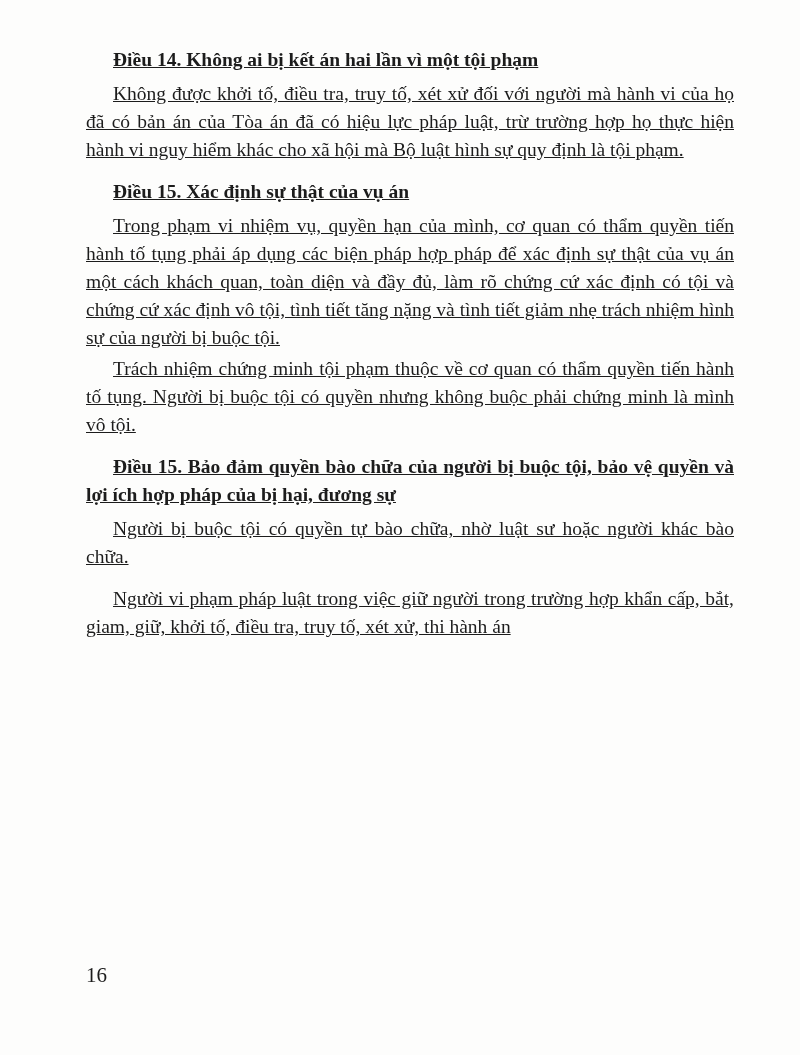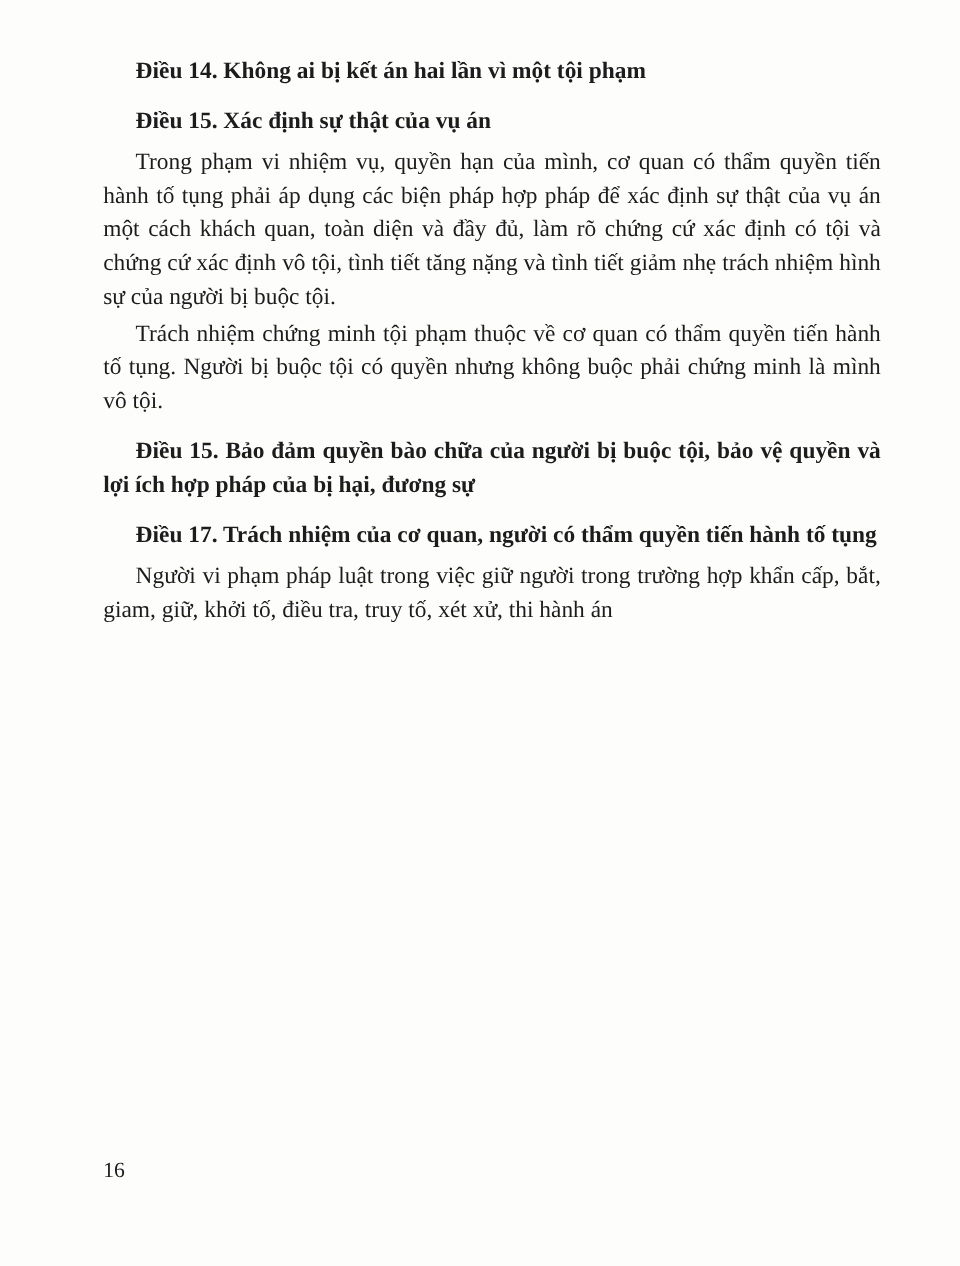--- a/index.html
+++ b/index.html
@@ -18,66 +18,68 @@
     color: #1c1c1c;
   }
   .content {
     position: absolute;
     top: 46px;
     left: 86px;
     width: 648px;
   }
   .doc-section {
     margin: 0 0 14px 0;
+    text-decoration: underline;
   }
   .article-heading {
     font-size: 19.5px;
     line-height: 28px;
     font-weight: bold;
     text-align: justify;
     text-indent: 27px;
     margin: 0 0 6px 0;
   }
   .article-paragraph {
     font-size: 19.5px;
     line-height: 28px;
     text-align: justify;
     text-indent: 27px;
     margin: 0 0 3px 0;
   }
   .page-number {
     position: absolute;
     left: 86px;
     top: 962px;
-    font-size: 18px;
+    font-size: 21px;
     line-height: 26px;
     color: #1c1c1c;
   }
 </style>
 </head>
 <body>
 
 <div class="page">
   <div class="content">
 
     <div class="doc-section">
       <h2 class="article-heading">Điều 14. Không ai bị kết án hai lần vì một tội phạm</h2>
+      <p class="article-paragraph">Không được khởi tố, điều tra, truy tố, xét xử đối với người mà hành vi của họ đã có bản án của Tòa án đã có hiệu lực pháp luật, trừ trường hợp họ thực hiện hành vi nguy hiểm khác cho xã hội mà Bộ luật hình sự quy định là tội phạm.</p>
     </div>
 
     <div class="doc-section">
       <h2 class="article-heading">Điều 15. Xác định sự thật của vụ án</h2>
       <p class="article-paragraph">Trong phạm vi nhiệm vụ, quyền hạn của mình, cơ quan có thẩm quyền tiến hành tố tụng phải áp dụng các biện pháp hợp pháp để xác định sự thật của vụ án một cách khách quan, toàn diện và đầy đủ, làm rõ chứng cứ xác định có tội và chứng cứ xác định vô tội, tình tiết tăng nặng và tình tiết giảm nhẹ trách nhiệm hình sự của người bị buộc tội.</p>
       <p class="article-paragraph">Trách nhiệm chứng minh tội phạm thuộc về cơ quan có thẩm quyền tiến hành tố tụng. Người bị buộc tội có quyền nhưng không buộc phải chứng minh là mình vô tội.</p>
     </div>
 
     <div class="doc-section">
       <h2 class="article-heading">Điều 15. Bảo đảm quyền bào chữa của người bị buộc tội, bảo vệ quyền và lợi ích hợp pháp của bị hại, đương sự</h2>
+      <p class="article-paragraph">Người bị buộc tội có quyền tự bào chữa, nhờ luật sư hoặc người khác bào chữa.</p>
     </div>
 
     <div class="doc-section">
-      <h2 class="article-heading">Điều 17. Trách nhiệm của cơ quan, người có thẩm quyền tiến hành tố tụng</h2>
       <p class="article-paragraph">Người vi phạm pháp luật trong việc giữ người trong trường hợp khẩn cấp, bắt, giam, giữ, khởi tố, điều tra, truy tố, xét xử, thi hành án</p>
     </div>
 
   </div>
 
   <div class="page-number">16</div>
 </div>
 
 </body></html>

